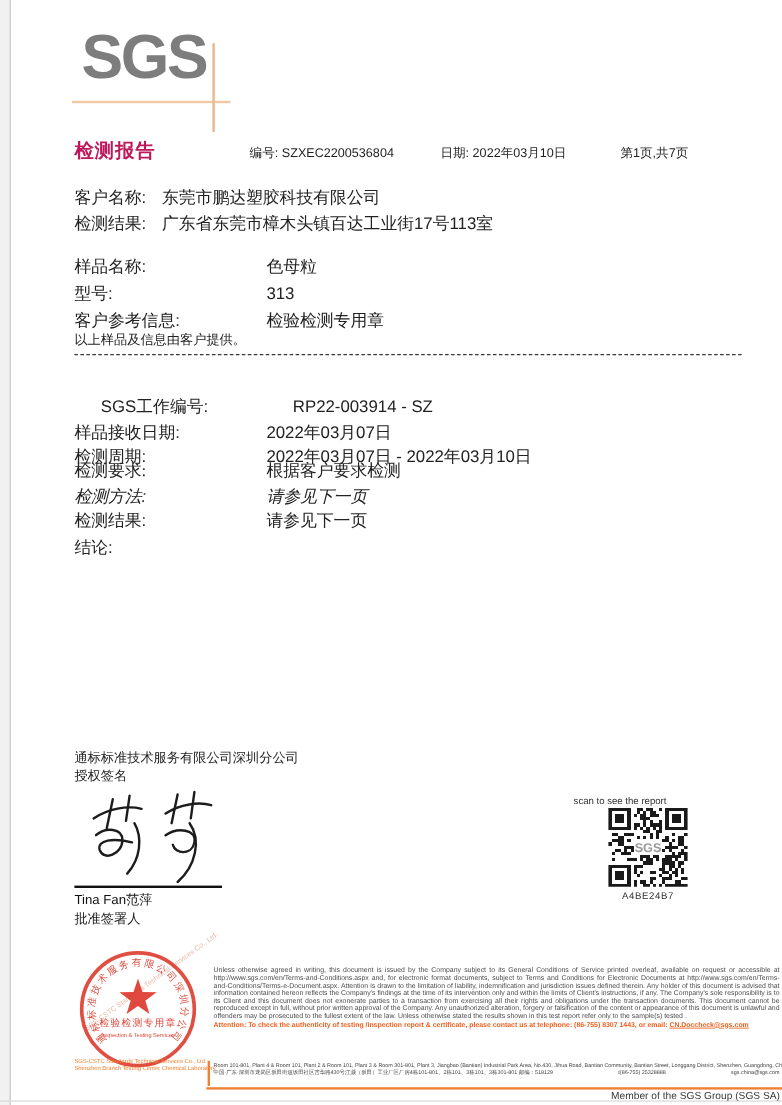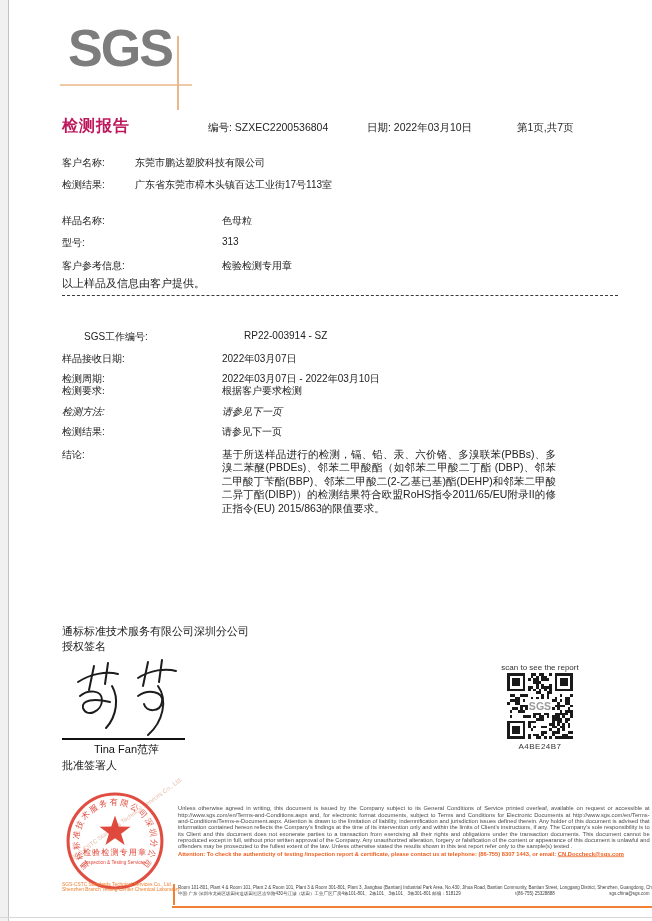--- a/index.html
+++ b/index.html
@@ -12,35 +12,35 @@
   .bottom-line{left:0;top:917px;width:652px;height:1px;background:#d7d7d7;}
   
   .logo{left:68px;top:22px;font-size:52px;font-weight:bold;color:#7d7d7d;letter-spacing:-2px;
         font-family:"Liberation Sans",sans-serif;line-height:1;}
   .logo-hline{left:60px;top:84px;width:132px;height:2px;background:#eec9a4;}
   .logo-vline{left:177px;top:36px;width:2px;height:74px;background:#e9b98b;}
   
   .title{left:62px;top:116px;font-size:16px;font-weight:bold;letter-spacing:1px;color:#be185d;}
   .meta{top:121px;font-size:10.5px;color:#1f1f1f;}
   
-  .row{position:absolute;left:62px;font-size:10px;color:#222;white-space:nowrap;}
+  .row{position:absolute;left:62px;font-size:14px;color:#222;white-space:nowrap;}
   .row .val{position:absolute;white-space:nowrap;}
   .c-val{left:73px;}
   .s-val{left:160px;}
   .note{left:62px;top:276px;font-size:11px;color:#222;}
   .dashline{left:62px;top:295px;width:556px;height:0;border-top:1.5px dashed #3a3a3a;}
   .conclusion{left:222px;top:448px;width:334px;font-size:10.5px;line-height:13.4px;color:#222;text-align:justify;}
   
   .sig-company{left:62px;top:624px;font-size:11px;color:#222;}
   .sig-auth{left:62px;top:639px;font-size:11px;color:#222;}
   .sig-line{left:62px;top:738px;width:123px;height:1.5px;background:#111;}
-  .sig-name{left:62px;top:742px;font-size:11px;color:#111;margin-left:32px;}
+  .sig-name{left:62px;top:742px;font-size:11px;color:#111;}
   .sig-role{left:62px;top:758px;font-size:11px;color:#222;}
   
-  .qr-caption{left:478px;top:663px;width:124px;text-align:center;font-size:8px;color:#333;}
+  .qr-caption{left:478px;top:663px;width:124px;text-align:left;font-size:8px;color:#333;}
   .qr-code-label{left:478px;top:742px;width:124px;text-align:center;font-size:8px;color:#333;letter-spacing:.5px;}
   
   .legal-wrap{left:178px;top:806px;width:472px;height:76px;overflow:visible;}
   .legal-inner{transform:scale(0.72);transform-origin:0 0;width:655px;}
   .legal{font-size:8px;line-height:8.8px;color:#4b4b4b;text-align:justify;}
   .attention{font-size:8px;line-height:8.8px;color:#ee5f1f;font-weight:bold;margin-top:1px;}
   .attention .mail{text-decoration:underline;}
   .addr-wrap{left:178px;top:884px;width:472px;}
   .addr-inner{transform:scale(0.60);transform-origin:0 0;width:786px;}
   .addr-line{display:flex;justify-content:space-between;gap:10px;font-size:7.5px;line-height:11px;color:#3f3f3f;white-space:nowrap;}
@@ -123,21 +123,20 @@
   </div>
   <div class="row" style="top:405px;font-style:italic;">
     <span class="lbl">检测方法:</span>
     <span class="val s-val">请参见下一页</span>
   </div>
   <div class="row" style="top:425px;">
     <span class="lbl">检测结果:</span>
     <span class="val s-val">请参见下一页</span>
   </div>
   <div class="row" style="top:448px;">结论:</div>
-  <div class="abs conclusion">基于所送样品进行的检测，镉、铅、汞、六价铬、多溴联苯(PBBs)、多溴二苯醚(PBDEs)、邻苯二甲酸酯（如邻苯二甲酸二丁酯 (DBP)、邻苯二甲酸丁苄酯(BBP)、邻苯二甲酸二(2-乙基已基)酯(DEHP)和邻苯二甲酸二异丁酯(DIBP)）的检测结果符合欧盟RoHS指令2011/65/EU附录II的修正指令(EU) 2015/863的限值要求。</div>
 
   <div class="abs sig-company">通标标准技术服务有限公司深圳分公司</div>
   <div class="abs sig-auth">授权签名</div>
   <svg class="abs sig-svg" width="140" height="82" viewBox="0 0 140 82">
     <g fill="none" stroke="#1c1c1c" stroke-width="2" stroke-linecap="round" stroke-linejoin="round">
       <path d="M12,26 C24,18 40,15 52,18"></path>
       <path d="M28,10 L23,34"></path>
       <path d="M42,7 L39,28"></path>
       <path d="M14,40 C22,33 36,34 36,44 C36,56 20,62 17,52 C15,44 28,42 44,46"></path>
       <path d="M46,30 C53,42 51,60 40,72"></path>
@@ -473,14 +472,15 @@
 
       </div>
       <div class="addr-line">
         <span>中国·广东·深圳市龙岗区坂田街道坂田社区吉华路430号江灏（坂田）工业厂区厂房4栋101-801、2栋101、3栋101、3栋301-801 邮编：518129</span>
         <span class="rt">t(86-755) 25328888</span>
         <span class="rt">sgs.china@sgs.com</span>
       </div>
     </div>
   </div>
   <div class="abs foot-hline"></div>
+  <div class="abs member">Member of the SGS Group (SGS SA)</div>
 
 </div>
 
 </body></html>

